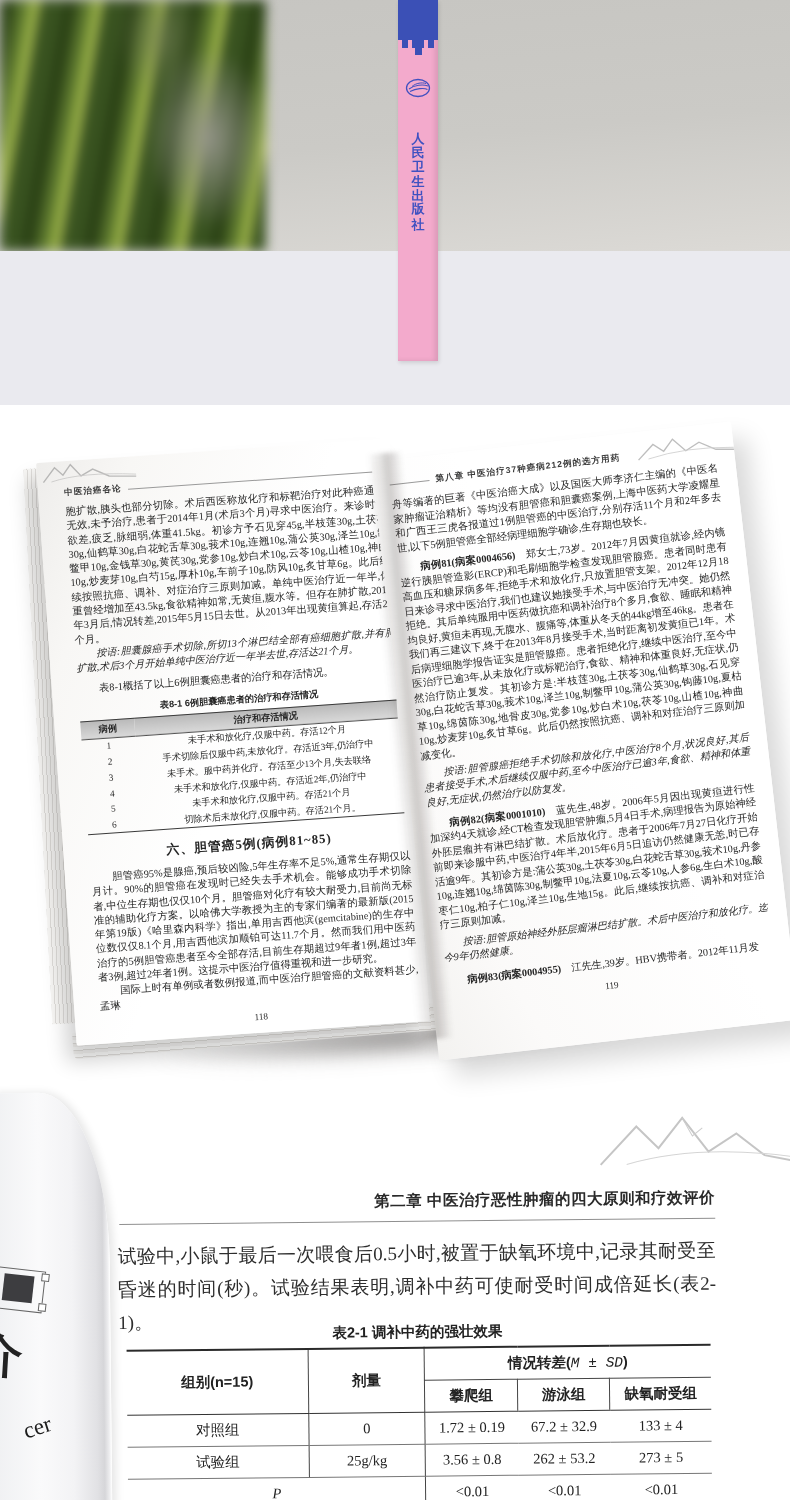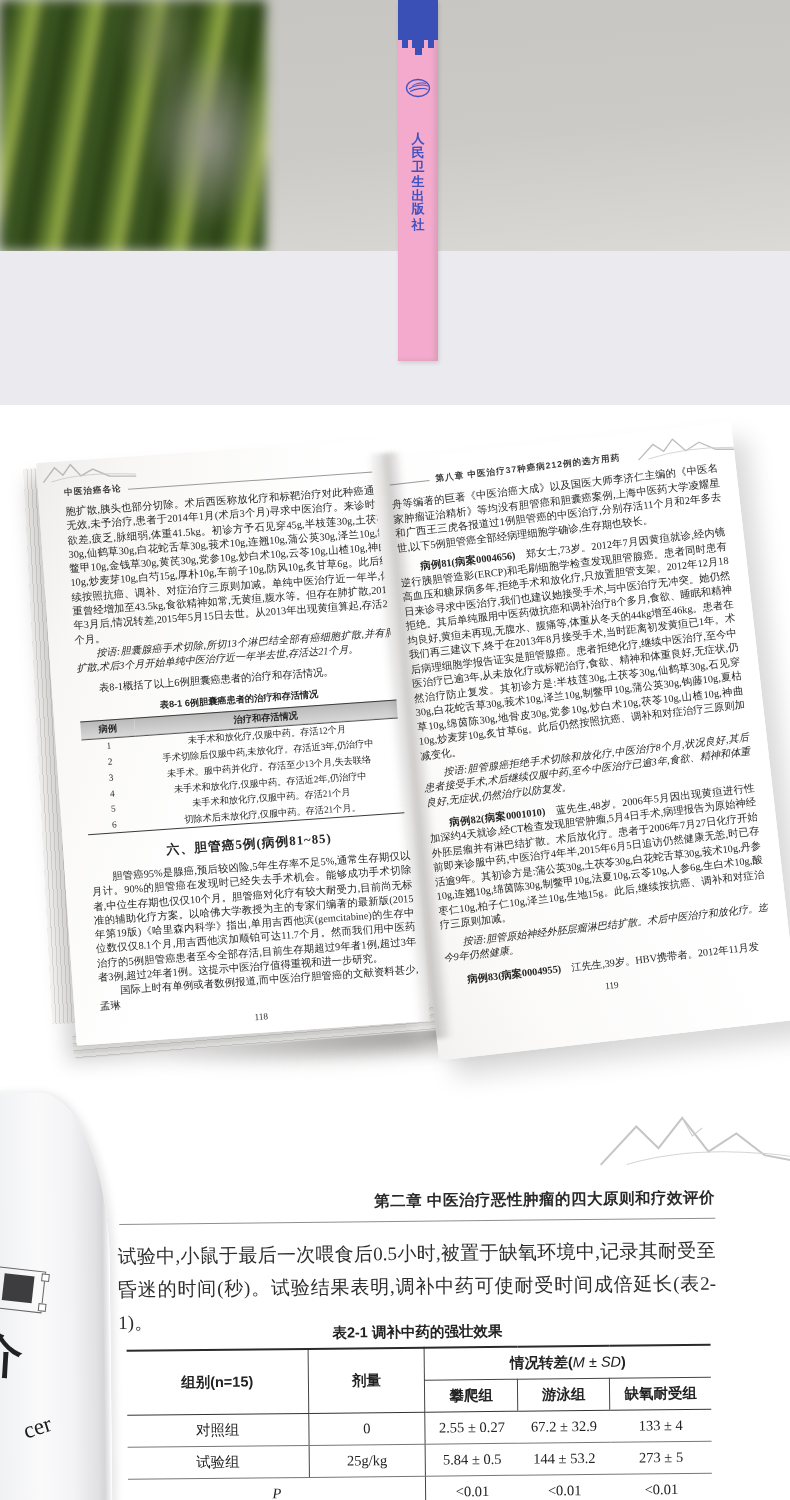--- a/index.html
+++ b/index.html
@@ -106,21 +106,21 @@
     font-size:14.5px;font-weight:700;font-family:"Liberation Sans",sans-serif;color:#222;}
   table.t21{position:absolute;top:262px;left:126px;width:584px;border-collapse:collapse;
     font-size:14.5px;color:#222;border-top:2.5px solid #2a2a2a;border-bottom:2.5px solid #2a2a2a;}
   table.t21 th,table.t21 td{padding:3px 2px;text-align:center;height:25px;}
   table.t21 th{font-family:"Liberation Sans",sans-serif;font-weight:700;}
   .vr{border-right:1.2px solid #444;}
   .vl{border-left:1.2px solid #444;}
   .hb-thin{border-bottom:1px solid #777;}
   .hb-head{border-bottom:1.5px solid #333;}
   .hb-span{border-bottom:1.1px solid #444;}
-  .mathvar{font-style:italic;font-family:Liberation Sans, sans-serif;font-weight:400;text-align:right;}
+  .mathvar{font-style:italic;font-family:Liberation Mono, monospace;font-weight:400;text-align:right;}
   .plabel{font-style:italic;font-family:"Liberation Serif",serif;}
 </style>
 </head>
 <body>
 
 <div class="photo-top">
   <div class="plant"></div>
 </div>
 <div class="lavender-band"></div>
 
@@ -253,29 +253,29 @@
         <th colspan="3" class="hb-span"><span>情况转差(</span><span class="mathvar">M ± SD</span><span>)</span></th>
       </tr>
       <tr>
         <th class="hb-head">攀爬组</th>
         <th class="vl hb-head">游泳组</th>
         <th class="vl hb-head">缺氧耐受组</th>
       </tr>
       <tr>
         <td class="vr hb-thin" style="font-family:'Liberation Sans',sans-serif;">对照组</td>
         <td class="vr hb-thin">0</td>
-        <td class="hb-thin">2.55 ± 0.27</td>
+        <td class="hb-thin">1.72 ± 0.19</td>
         <td class="hb-thin">67.2 ± 32.9</td>
         <td class="hb-thin">133 ± 4</td>
       </tr>
       <tr>
         <td class="vr hb-thin" style="font-family:'Liberation Sans',sans-serif;">试验组</td>
         <td class="vr hb-thin">25g/kg</td>
-        <td class="hb-thin">5.84 ± 0.5</td>
-        <td class="hb-thin">144 ± 53.2</td>
+        <td class="hb-thin">3.56 ± 0.8</td>
+        <td class="hb-thin">262 ± 53.2</td>
         <td class="hb-thin">273 ± 5</td>
       </tr>
       <tr>
         <td colspan="2" class="vr plabel">P</td>
         <td>&lt;0.01</td>
         <td>&lt;0.01</td>
         <td>&lt;0.01</td>
       </tr>
     </tbody>
       </table>

